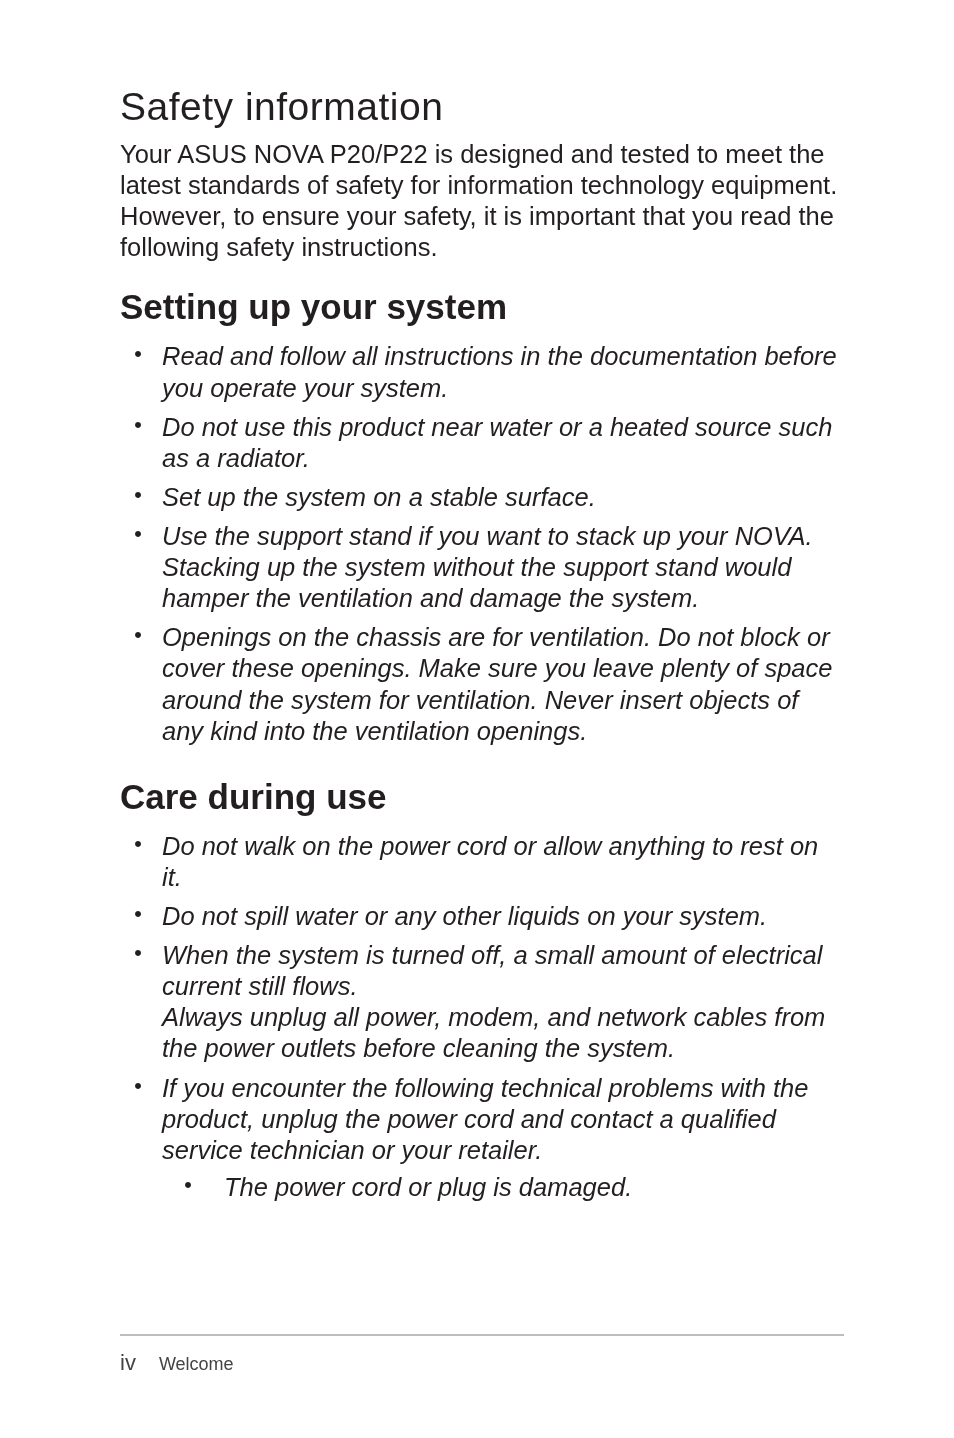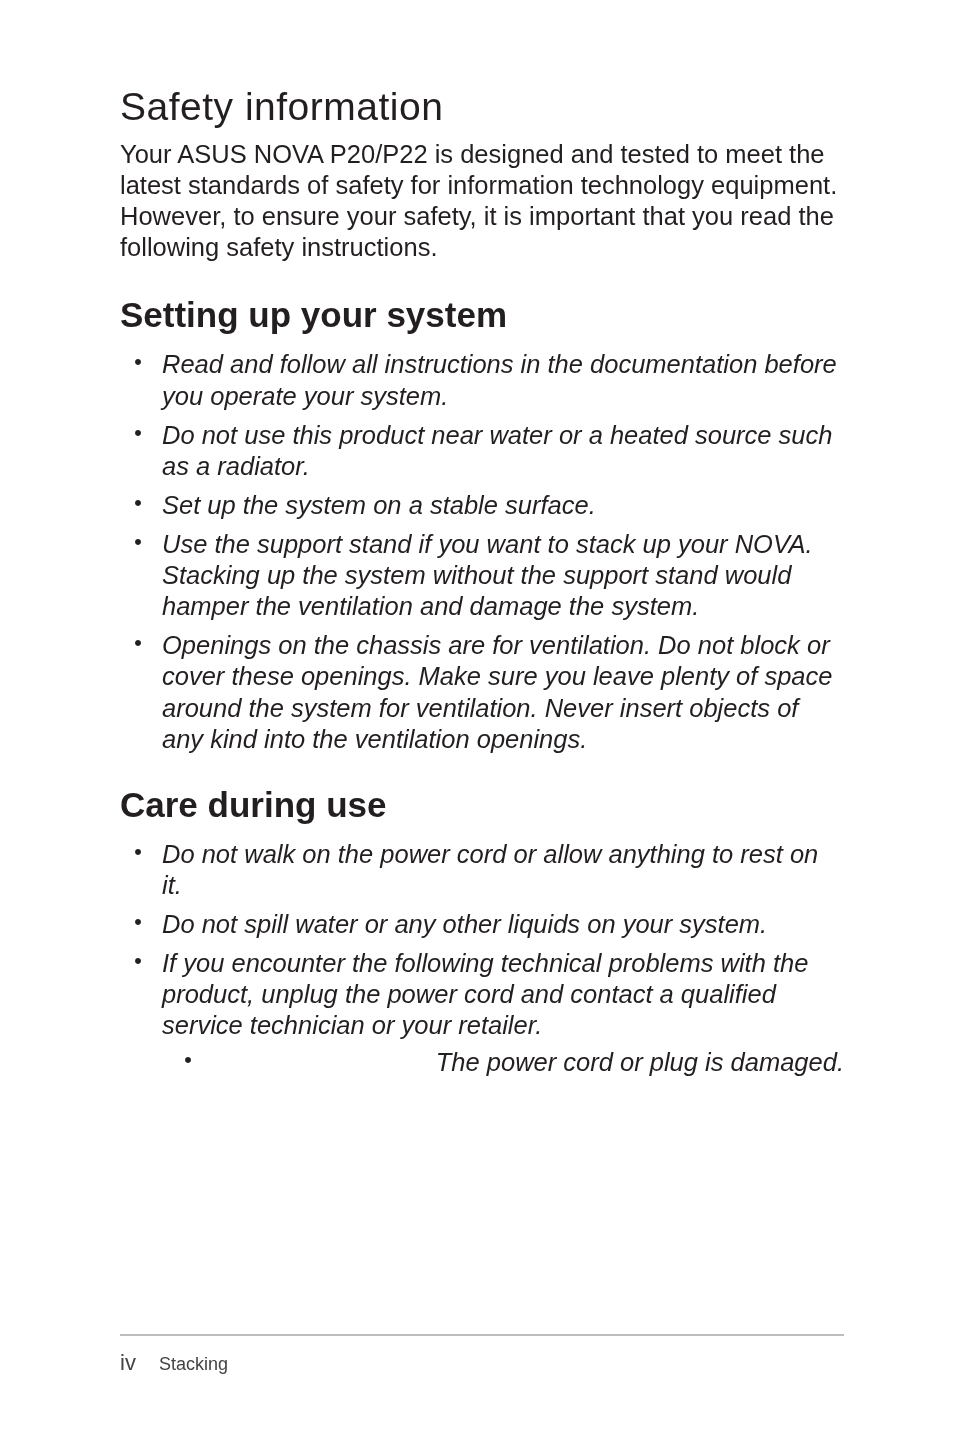--- a/index.html
+++ b/index.html
@@ -19,21 +19,21 @@
     .main-title {
       font-family: "Arial Black", "Helvetica Neue", Arial, sans-serif;
       font-weight: 400;
       font-size: 39px;
       letter-spacing: 0.5px;
       margin-bottom: 10px;
     }
     .intro-text {
       font-size: 25.5px;
       line-height: 1.22;
-      margin-bottom: 32px;
+      margin-bottom: 24px;
     }
     .section-title {
       font-weight: 700;
       font-size: 35px;
       margin-bottom: 14px;
     }
     ul.outer {
       list-style: none;
       padding-left: 0;
       margin-bottom: 30px;
@@ -56,21 +56,20 @@
     ul.inner {
       list-style: none;
       padding-left: 0;
       margin-top: 6px;
     }
     ul.inner > li {
       position: relative;
       padding-left: 62px;
       font-size: 25.5px;
       line-height: 1.22;
-      text-align: right;
     }
     ul.inner > li::before {
       content: "•";
       position: absolute;
       left: 22px;
       top: 0;
       font-size: 22px;
     }
     .footer {
       position: absolute;
@@ -112,26 +111,30 @@
   <li>Use the support stand if you want to stack up your NOVA. Stacking up the system without the support stand would hamper the ventilation and damage the system.</li>
   <li>Openings on the chassis are for ventilation. Do not block or cover these openings. Make sure you leave plenty of space around the system for ventilation. Never insert objects of any kind into the ventilation openings.</li>
 </ul>
 
 <h2 class="section-title">Care during use</h2>
 
 <ul class="outer">
   <li>Do not walk on the power cord or allow anything to rest on it.</li>
   <li>Do not spill water or any other liquids on your system.</li>
   <li>
+    <span class="sub-para">When the system is turned off, a small amount of electrical current still flows.</span>
+    <span class="sub-para">Always unplug all power, modem, and network cables from the power outlets before cleaning the system.</span>
+  </li>
+  <li>
     <span>If you encounter the following technical problems with the product, unplug the power cord and contact a qualified service technician or your retailer.</span>
     <ul class="inner">
       <li>The power cord or plug is damaged.</li>
     </ul>
   </li>
 </ul>
 
 <div class="footer">
   <hr class="footer-rule">
   <span class="footer-text">
     <span class="footer-page">iv</span>
-    <span>Stacking</span>
+    <span>Welcome</span>
   </span>
 </div>
 
 </body></html>

